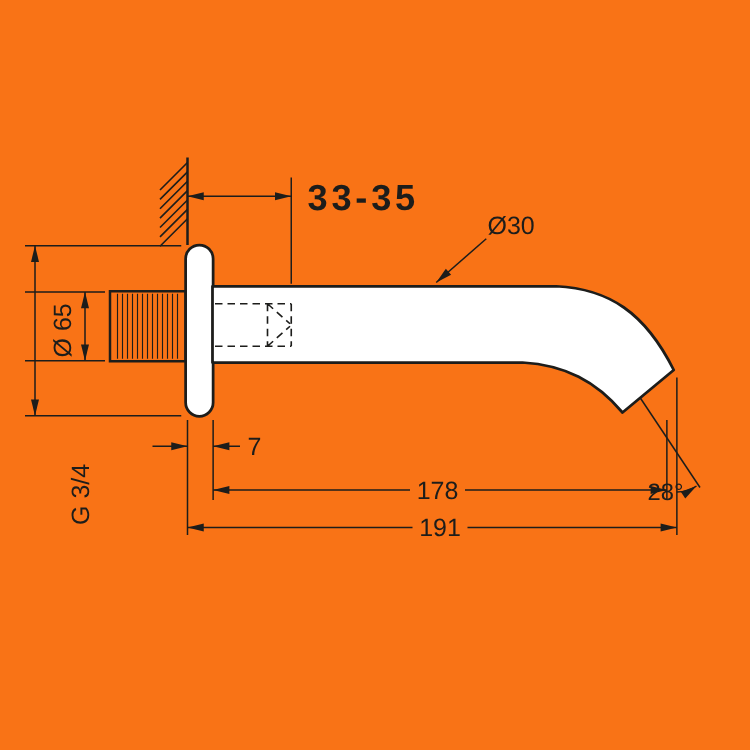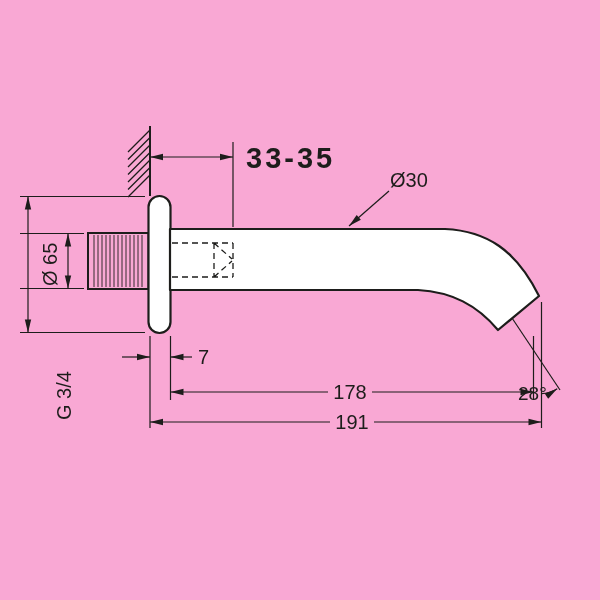--- a/index.html
+++ b/index.html
@@ -8,21 +8,21 @@
     background: #ffffff;
     width: 600px;
     height: 600px;
     overflow: hidden;
     font-family: "Liberation Sans", sans-serif;
   }
   .stage {
     position: relative;
     width: 600px;
     height: 600px;
-    background: #f9a8d4;
+    background: #f97316;
   }
   svg { display: block; }
   .outline   { fill: #ffffff; stroke: #1d1d1b; stroke-width: 2.2; stroke-linejoin: round; }
   .outline-t { fill: none;    stroke: #1d1d1b; stroke-width: 2;   }
   .thin      { fill: none;    stroke: #1d1d1b; stroke-width: 1.2; }
   .hatch     { fill: none;    stroke: #1d1d1b; stroke-width: 1.3; }
   .thread    { fill: none;    stroke: #1d1d1b; stroke-width: 0.9; }
   .dashed    { fill: none;    stroke: #1d1d1b; stroke-width: 1.3; stroke-dasharray: 6 4; }
   .dim-line  { fill: none;    stroke: #1d1d1b; stroke-width: 1.2; }
   .dim-text  { font-family: "Liberation Sans", sans-serif; font-size: 20px; fill: #1d1d1b; }

